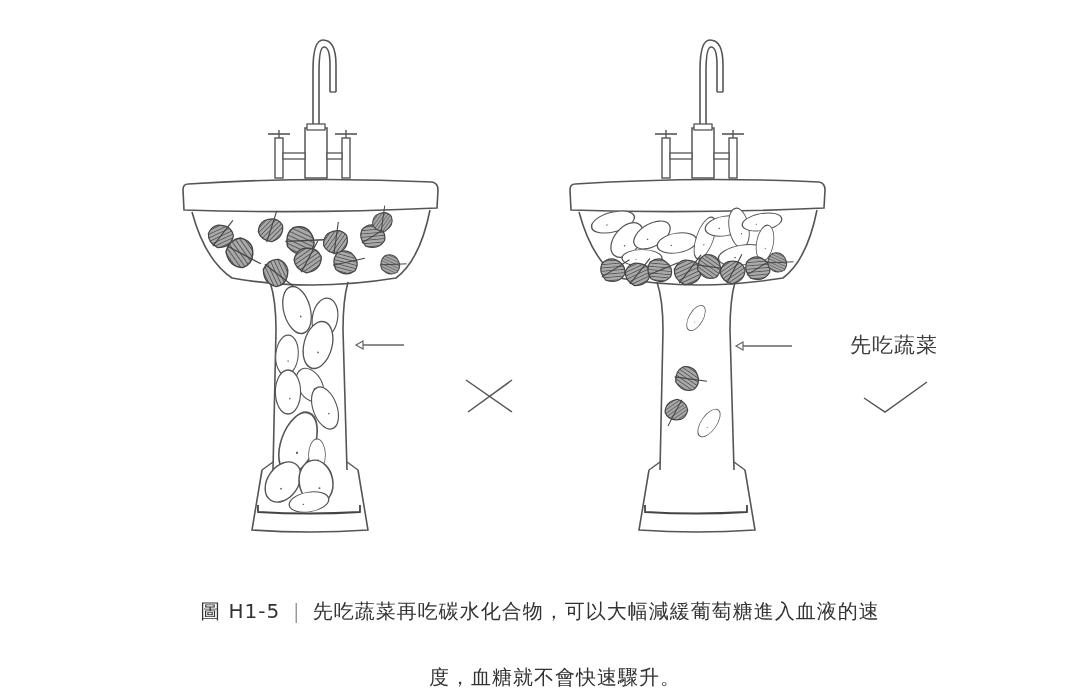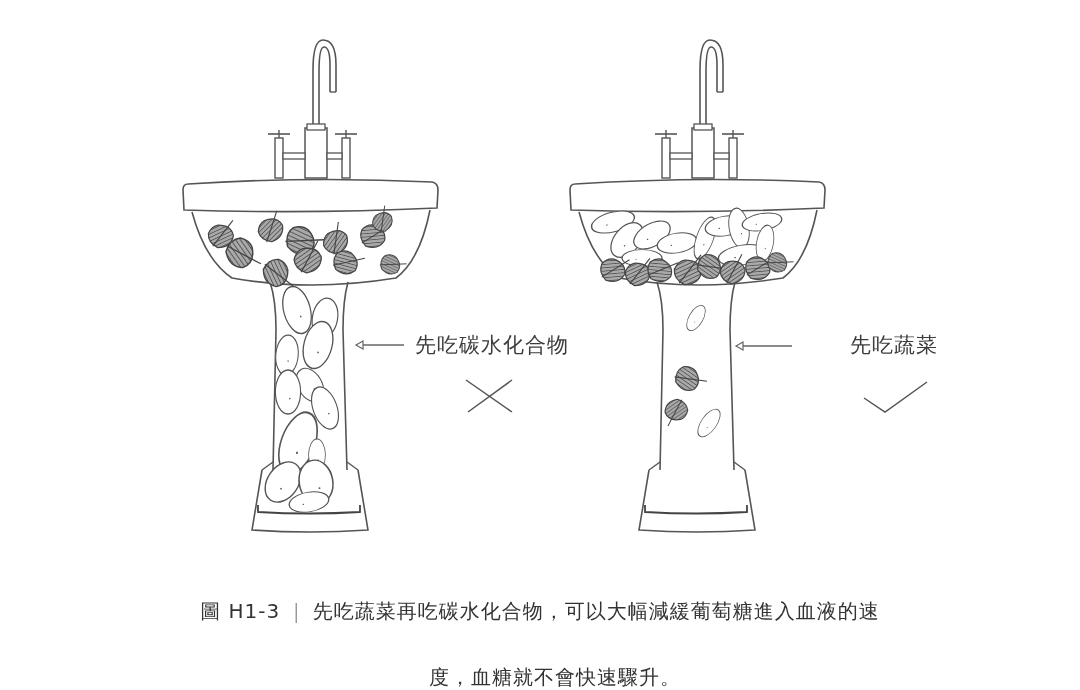--- a/index.html
+++ b/index.html
@@ -133,22 +133,21 @@
     <g>
       <line x1="466" y1="380" x2="512" y2="412" stroke="#555" stroke-width="1.5"></line>
       <line x1="468" y1="412" x2="512" y2="380" stroke="#555" stroke-width="1.5"></line>
     </g>
 
     <g>
       <path d="M864,398 L885,412 L927,382" fill="none" stroke="#555" stroke-width="1.5"></path>
     </g>
   </svg>
 
-  <div class="label" style="left:415px; top:331px;">先吃碳水化合物</div>
   <div class="label" style="left:850px; top:331px;">先吃蔬菜</div>
 </div>
 
 <div class="caption cap1">
-  <span>圖 H1-3</span><span class="sep">｜</span><span>先吃蔬菜再吃碳水化合物，可以大幅減緩葡萄糖進入血液的速</span>
+  <span>圖 H1-5</span><span class="sep">｜</span><span>先吃蔬菜再吃碳水化合物，可以大幅減緩葡萄糖進入血液的速</span>
 </div>
 <div class="caption cap2">
   <span>度，血糖就不會快速驟升。</span>
 </div>
 
 </body></html>

